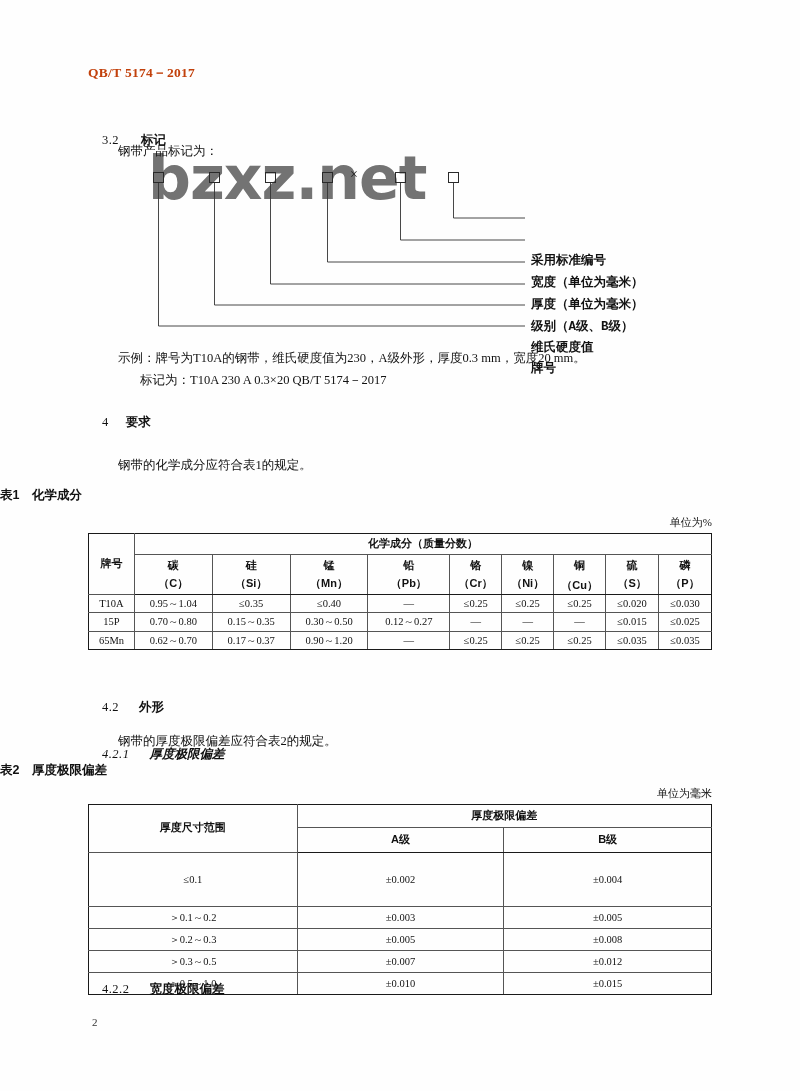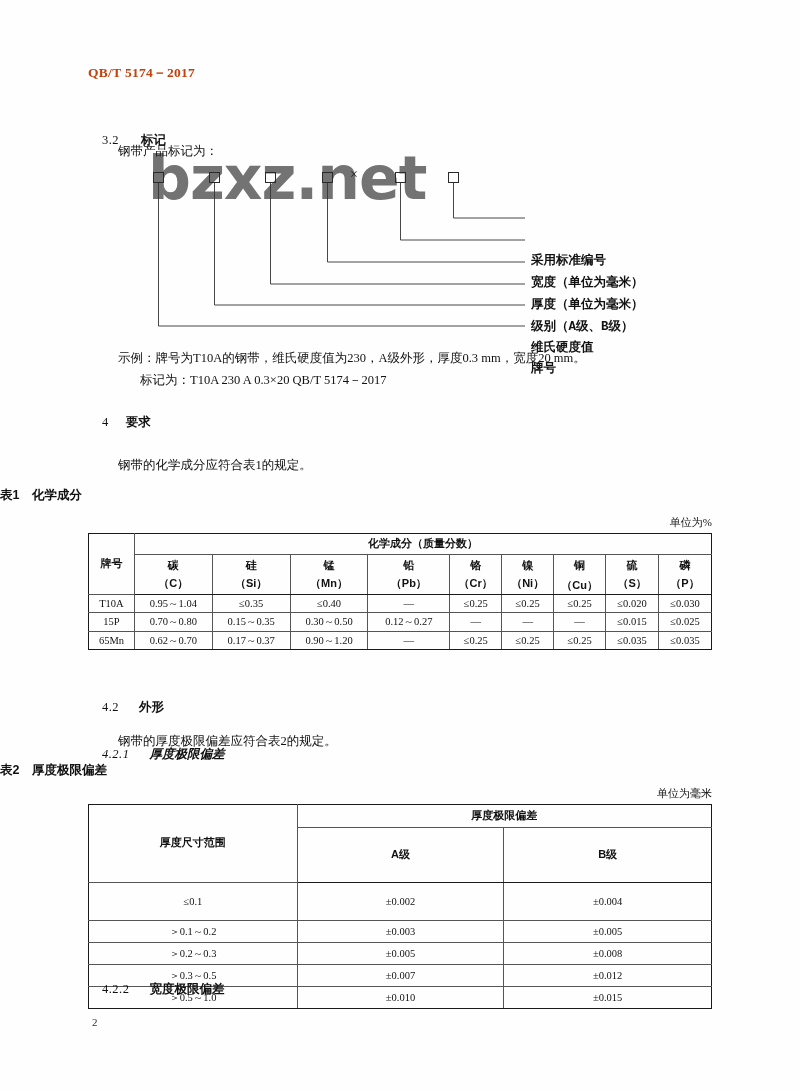--- a/index.html
+++ b/index.html
@@ -316,27 +316,27 @@
         <col style="width:207px">
         <col style="width:208px">
     </colgroup>
     <tbody>
       <tr class="outer-top">
         <td class="thead-cell edge-l" rowspan="2" style="padding:10px 0;">厚度尺寸范围</td>
         <td class="thead-cell edge-r" colspan="2" style="padding:4px 0;">厚度极限偏差</td>
       </tr>
       <tr class="heavy-bottom">
         <td class="thead-cell" style="padding:5px 0;">A级</td>
-        <td class="thead-cell edge-r" style="padding:20px 0;">B级</td>
+        <td class="thead-cell edge-r" style="padding:5px 0;">B级</td>
       </tr>
 
       <tr>
         <td class="edge-l num-cell" style="padding:4px 0;">≤0.1</td>
         <td class="num-cell" style="padding:4px 0;">±0.002</td>
-        <td class="num-cell edge-r" style="padding:12px 0;margin-top:31px;">±0.004</td>
+        <td class="num-cell edge-r" style="padding:20px 0;margin-top:31px;">±0.004</td>
       </tr>
       <tr>
         <td class="edge-l num-cell" style="padding:4px 0;">＞0.1～0.2</td>
         <td class="num-cell" style="padding:4px 0;">±0.003</td>
         <td class="num-cell edge-r" style="padding:4px 0;">±0.005</td>
       </tr>
       <tr>
         <td class="edge-l num-cell" style="padding:4px 0;">＞0.2～0.3</td>
         <td class="num-cell" style="padding:4px 0;">±0.005</td>
         <td class="num-cell edge-r" style="padding:4px 0;">±0.008</td>

